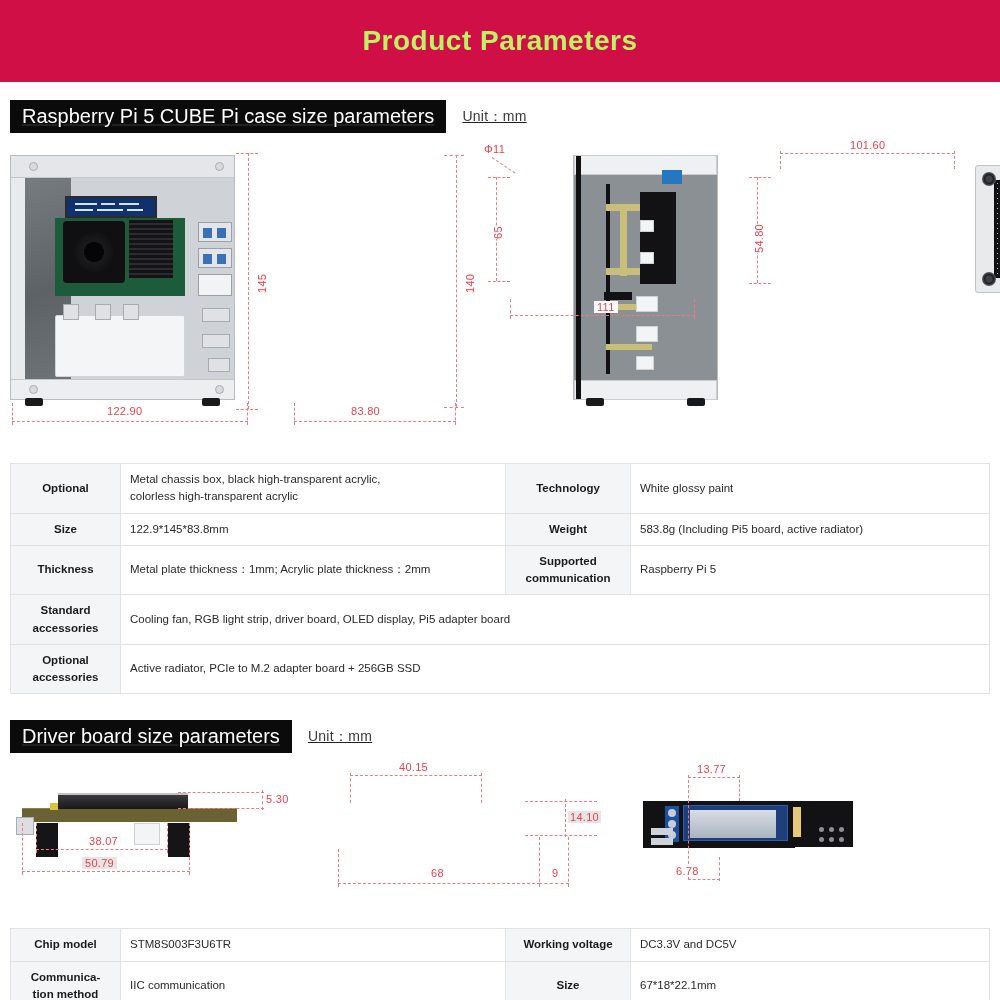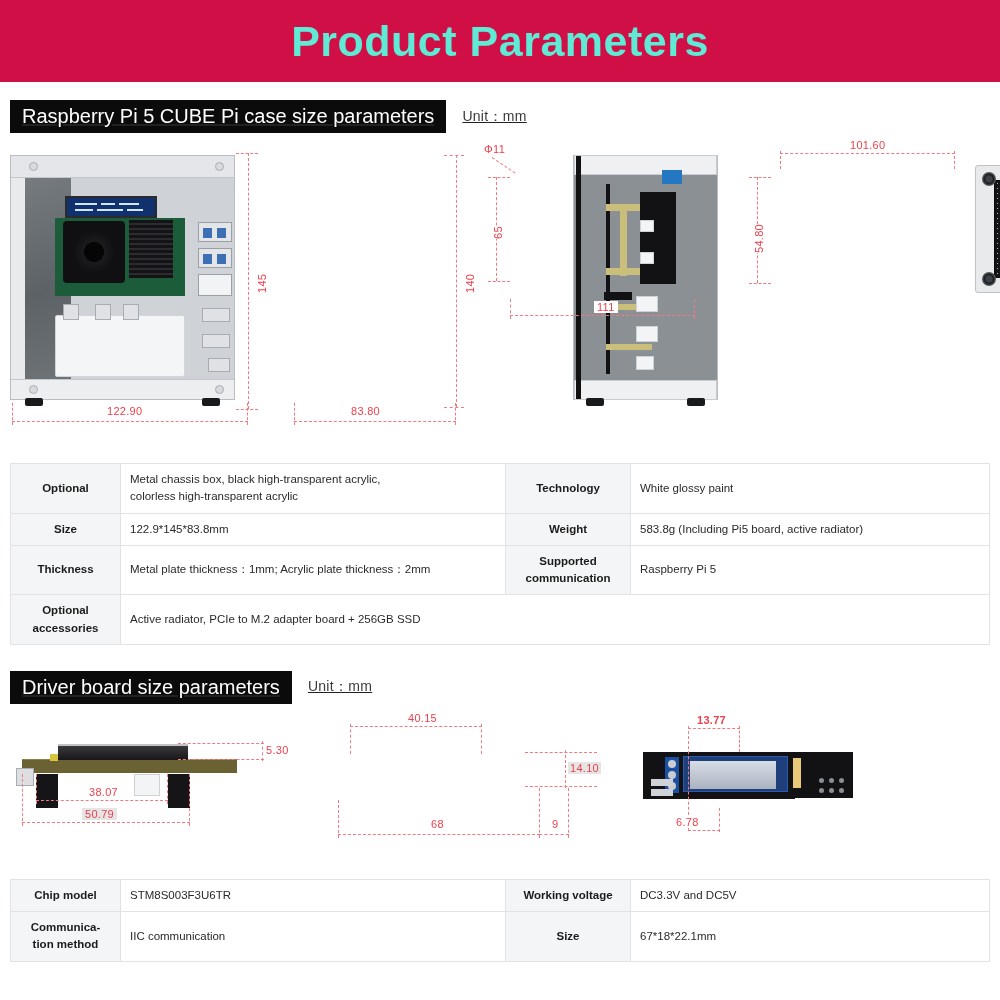--- a/index.html
+++ b/index.html
@@ -12,22 +12,22 @@
     overflow:hidden;
     position:relative;
   }
 
   
   .banner{
     height:82px;
     display:flex; align-items:center; justify-content:center;
   }
   .banner-title{
-    color:#5eead4;
-    font-size:43px;
+    color:#bef264;
+    font-size:28px;
     font-weight:700;
     letter-spacing:.5px;
     line-height:1;
   }
 
   
   .section-head{
     display:flex; align-items:center;
     padding-left:10px;
     margin-top:18px;
@@ -370,20 +370,24 @@
       <td class="v">583.8g (Including Pi5 board, active  radiator)</td>
     </tr>
     <tr>
       <td class="k">Thickness</td>
       <td class="v">Metal plate thickness：1mm;   Acrylic plate thickness：2mm</td>
       <td class="k" style="white-space:pre-line;">Supported
 communication</td>
       <td class="v">Raspberry Pi 5</td>
     </tr>
     <tr>
+      <td class="k">Standard accessories</td>
+      <td class="v" colspan="3">Cooling fan, RGB light strip, driver board, OLED display, Pi5 adapter board</td>
+    </tr>
+    <tr>
       <td class="k">Optional accessories</td>
       <td class="v" colspan="3">Active radiator, PCIe to M.2 adapter board + 256GB SSD</td>
     </tr>
   </tbody>
 </table>
 
 <div class="section-head" style="margin-top:26px;">
   <span class="sec-tag">Driver board size parameters</span>
   <span class="sec-unit">Unit：mm</span>
 </div>
@@ -432,40 +436,40 @@
           <i style="left:20px;top:0;"></i>
         <i style="left:0;top:10px;"></i>
           <i style="left:10px;top:10px;"></i>
           <i style="left:20px;top:10px;"></i>
       </div>
       <div class="notch"></div>
     </div>
     <div class="dl-h" style="left:40px;top:22px;width:132px;"></div>
     <div class="dl-v" style="left:40px;top:20px;height:30px;"></div>
     <div class="dl-v" style="left:171px;top:20px;height:30px;"></div>
-    <div class="dimtext" style="left:86px;top:8px;background:#fff;padding:0 3px;margin-left:9px;">40.15</div>
+    <div class="dimtext" style="left:86px;top:8px;background:#fff;padding:0 3px;">40.15</div>
     <div class="dl-h" style="left:215px;top:48px;width:72px;"></div>
     <div class="dl-h" style="left:215px;top:82px;width:72px;"></div>
     <div class="dl-v" style="left:255px;top:46px;height:38px;"></div>
     <div class="dimtext" style="left:258px;top:58px;background:#e5e5e5;padding:0 2px;">14.10</div>
     <div class="dl-h" style="left:28px;top:130px;width:202px;"></div>
     <div class="dl-v" style="left:28px;top:96px;height:38px;"></div>
     <div class="dl-v" style="left:229px;top:84px;height:50px;"></div>
     <div class="dimtext" style="left:118px;top:114px;background:#fff;padding:0 3px;">68</div>
     <div class="dl-h" style="left:229px;top:130px;width:30px;"></div>
     <div class="dl-v" style="left:258px;top:84px;height:50px;"></div>
     <div class="dimtext" style="left:240px;top:114px;background:#fff;padding:0 2px;">9</div>
   </div>
 
   <div class="dia" style="left:650px;top:0;width:180px;height:175px;">
 
     <div class="dl-h" style="left:38px;top:24px;width:52px;"></div>
     <div class="dl-v" style="left:38px;top:22px;height:104px;"></div>
     <div class="dl-v" style="left:89px;top:22px;height:26px;"></div>
-    <div class="dimtext" style="left:44px;top:10px;background:#fff;padding:0 3px;font-weight:bold;">13.77</div>
+    <div class="dimtext" style="left:44px;top:10px;background:#fff;padding:0 3px;">13.77</div>
     <div class="dl-h" style="left:38px;top:126px;width:32px;"></div>
     <div class="dl-v" style="left:69px;top:104px;height:24px;"></div>
     <div class="dimtext" style="left:24px;top:112px;background:#fff;padding:0 2px;">6.78</div>
   </div>
 </div>
 
 <table class="tbl">
   <tbody>
     <tr>
       <td class="k" style="width:110px;">Chip model</td>

